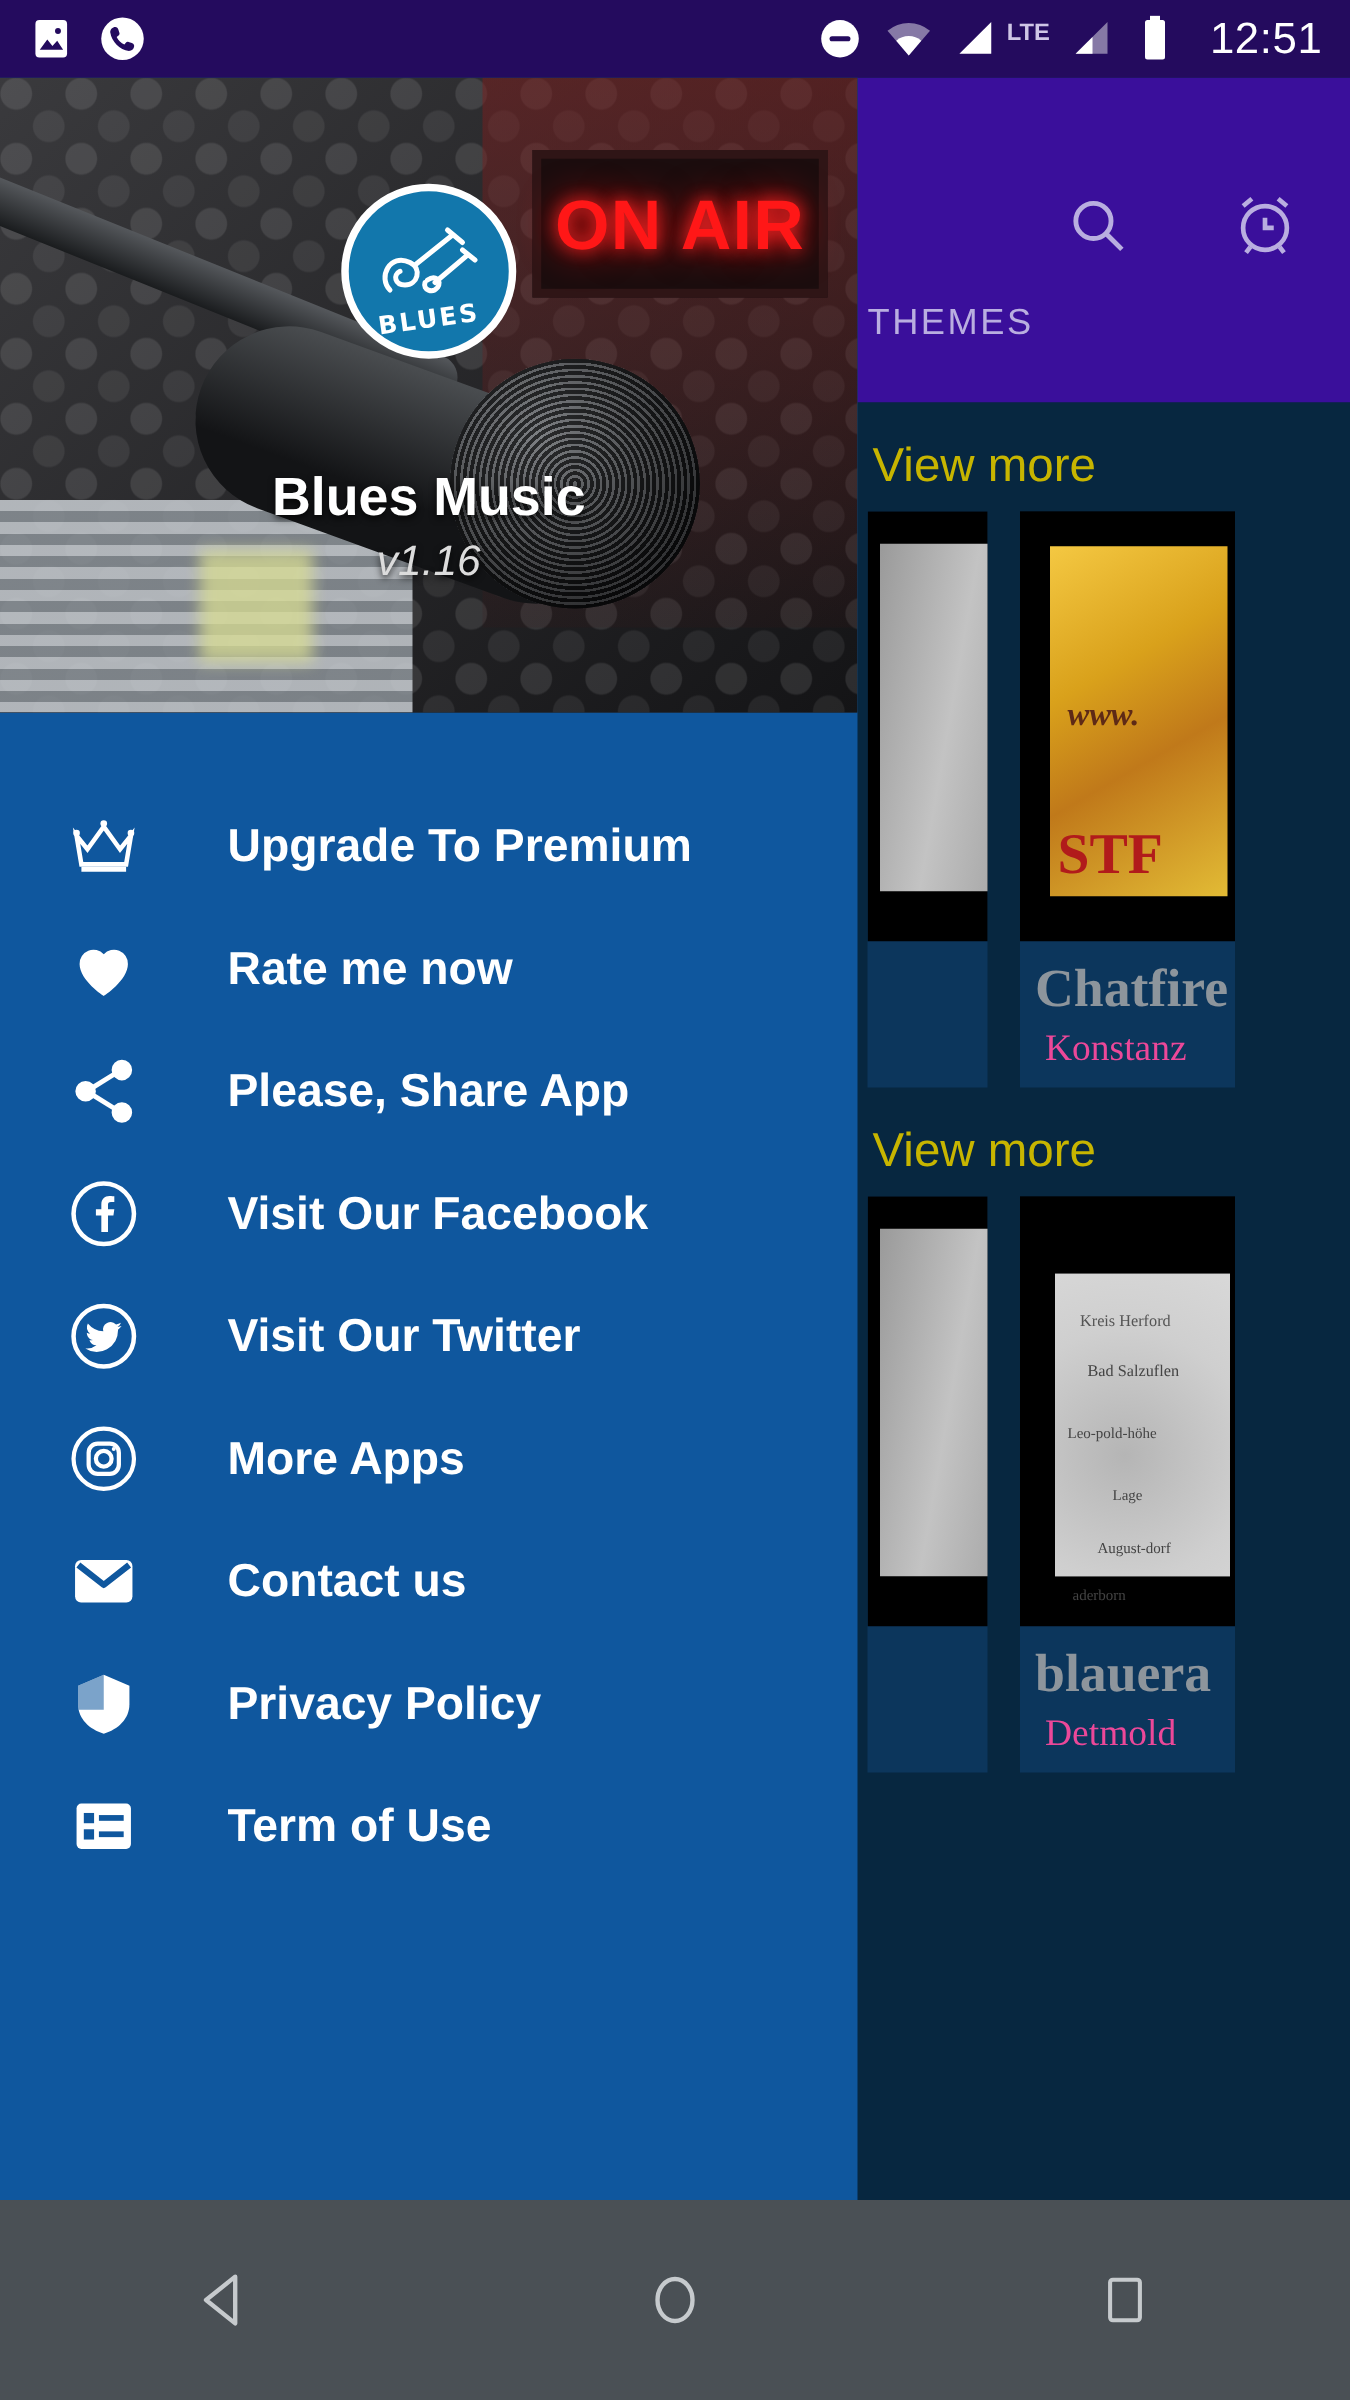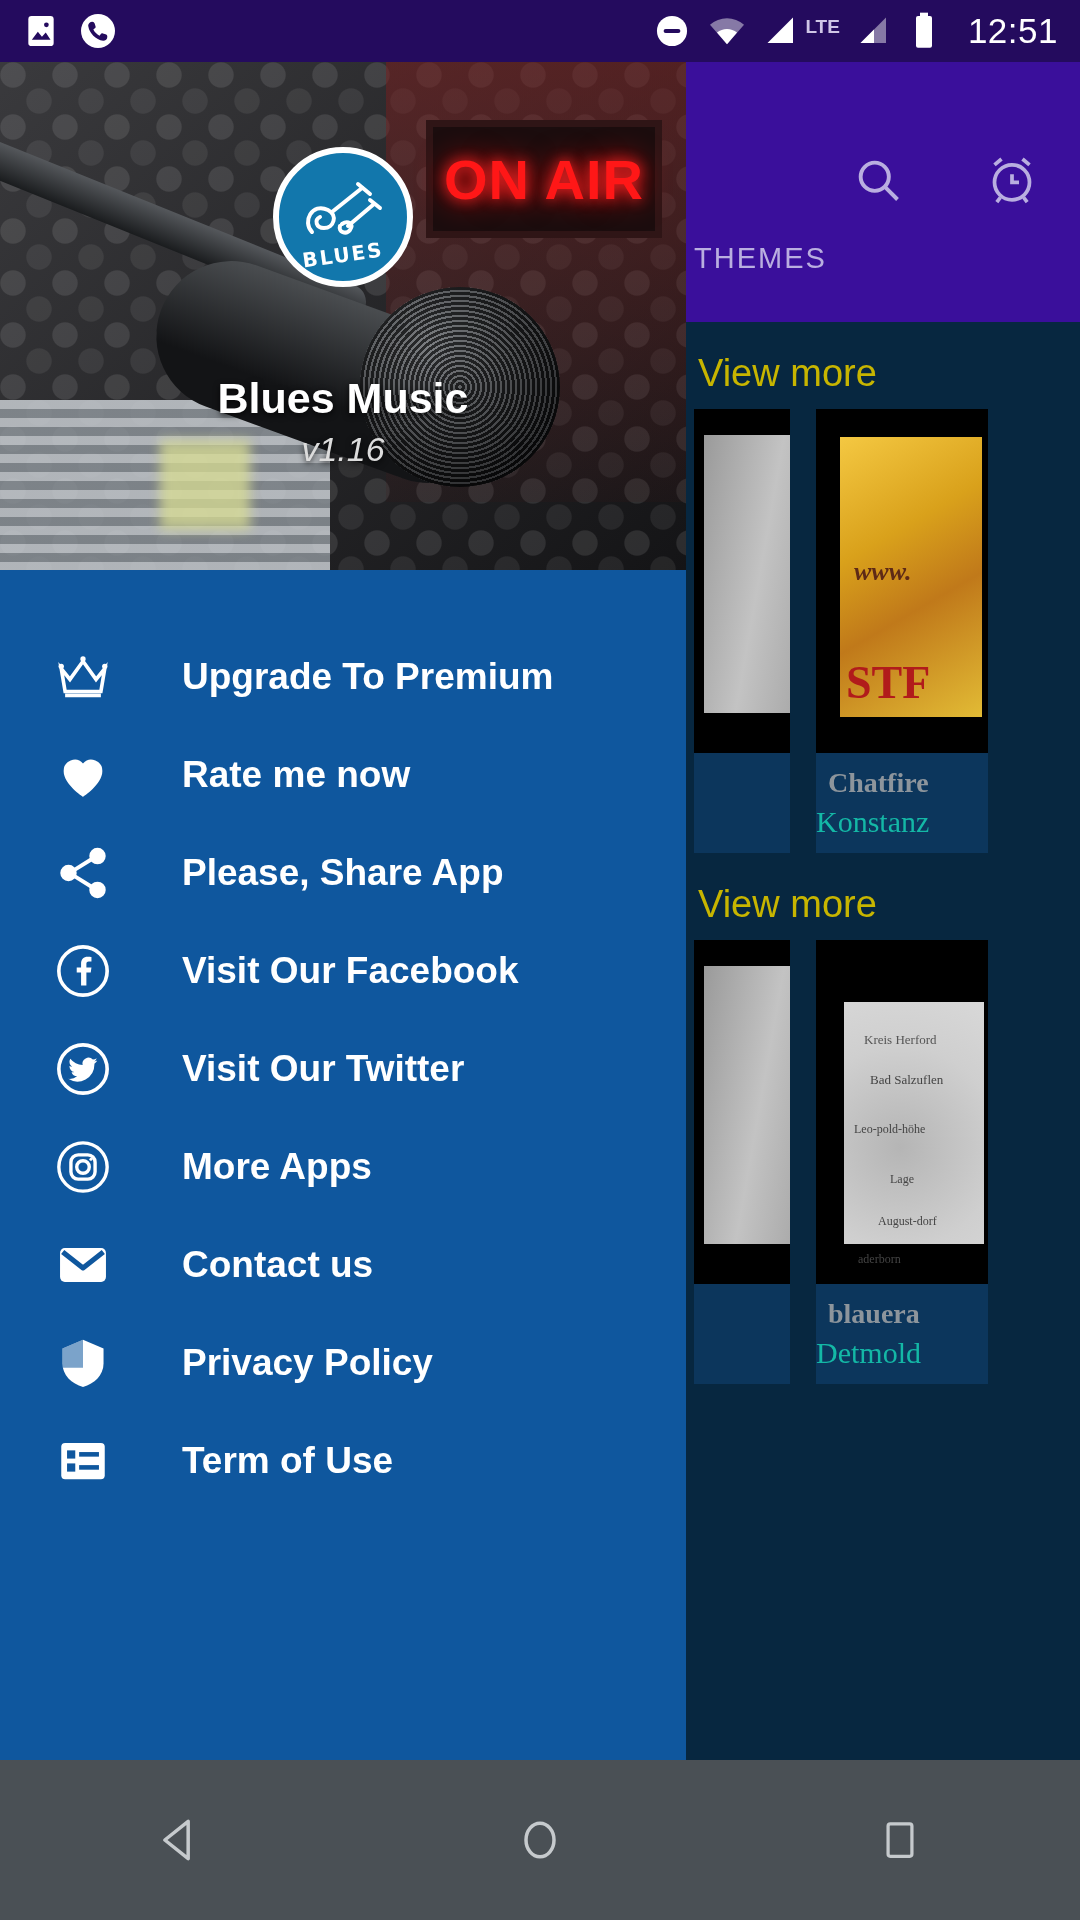--- a/index.html
+++ b/index.html
@@ -43,25 +43,25 @@
     background:#072740;
   }
   .view-more {
     color:#c7b500; font-size:38px; font-weight:400;
     padding:30px 0 0 698px;
   }
   .card-row { display:flex; gap:26px; padding-left:694px; margin-top:14px; }
   .card { width:172px; background:#0c365c;font-family:Liberation Serif, serif; }
   .card-thumb { width:172px; height:344px; background:#000; position:relative; overflow:hidden; }
   .card-title {
-    color:#8d959c; font-size:28px; font-weight:700;
+    color:#8d959c; font-size:43px; font-weight:700;
     padding:14px 0 0 12px; white-space:nowrap;
   }
   .card-sub {
-    color:#14b8a6; font-size:30px; padding:6px 0 14px 0; white-space:nowrap;
+    color:#ec4899; font-size:30px; padding:6px 0 14px 20px; white-space:nowrap;
   }
   .thumb-a { position:absolute; inset:28px 6px 36px 24px; background:
       linear-gradient(150deg,#f4c842 0%,#d9a11b 35%,#c0791a 60%,#e2bb35 100%); }
   .thumb-a .www { position:absolute; top:120px; left:14px; color:#5e2a16; font-size:26px; font-weight:700; font-style:italic;}
   .thumb-a .stf { position:absolute; bottom:8px; left:6px; color:#b11b1b; font-size:46px; font-weight:900; }
   .thumb-map { position:absolute; inset:30px 4px 40px 28px; background:#c8c8c8;margin-top:32px; }
   .thumb-map .m1 { position:absolute; top:30px; left:20px; color:#555; font-size:13px;}
   .thumb-map .m2 { position:absolute; top:70px; left:26px; color:#444; font-size:13px;}
   .thumb-map .m3 { position:absolute; top:120px; left:10px; color:#444; font-size:12px;}
   .thumb-map .m4 { position:absolute; top:170px; left:46px; color:#444; font-size:12px;}

